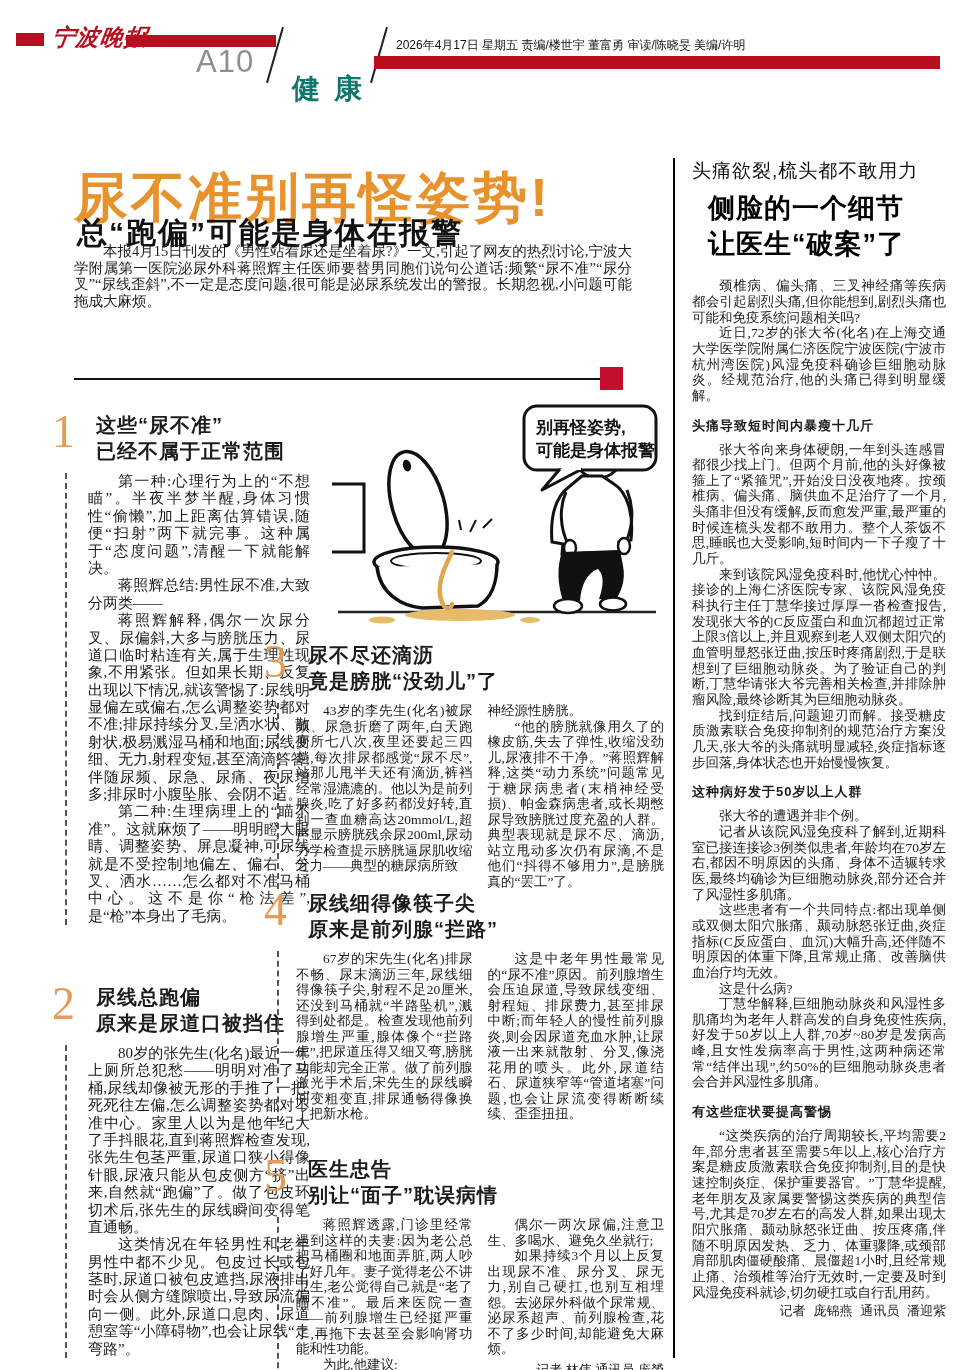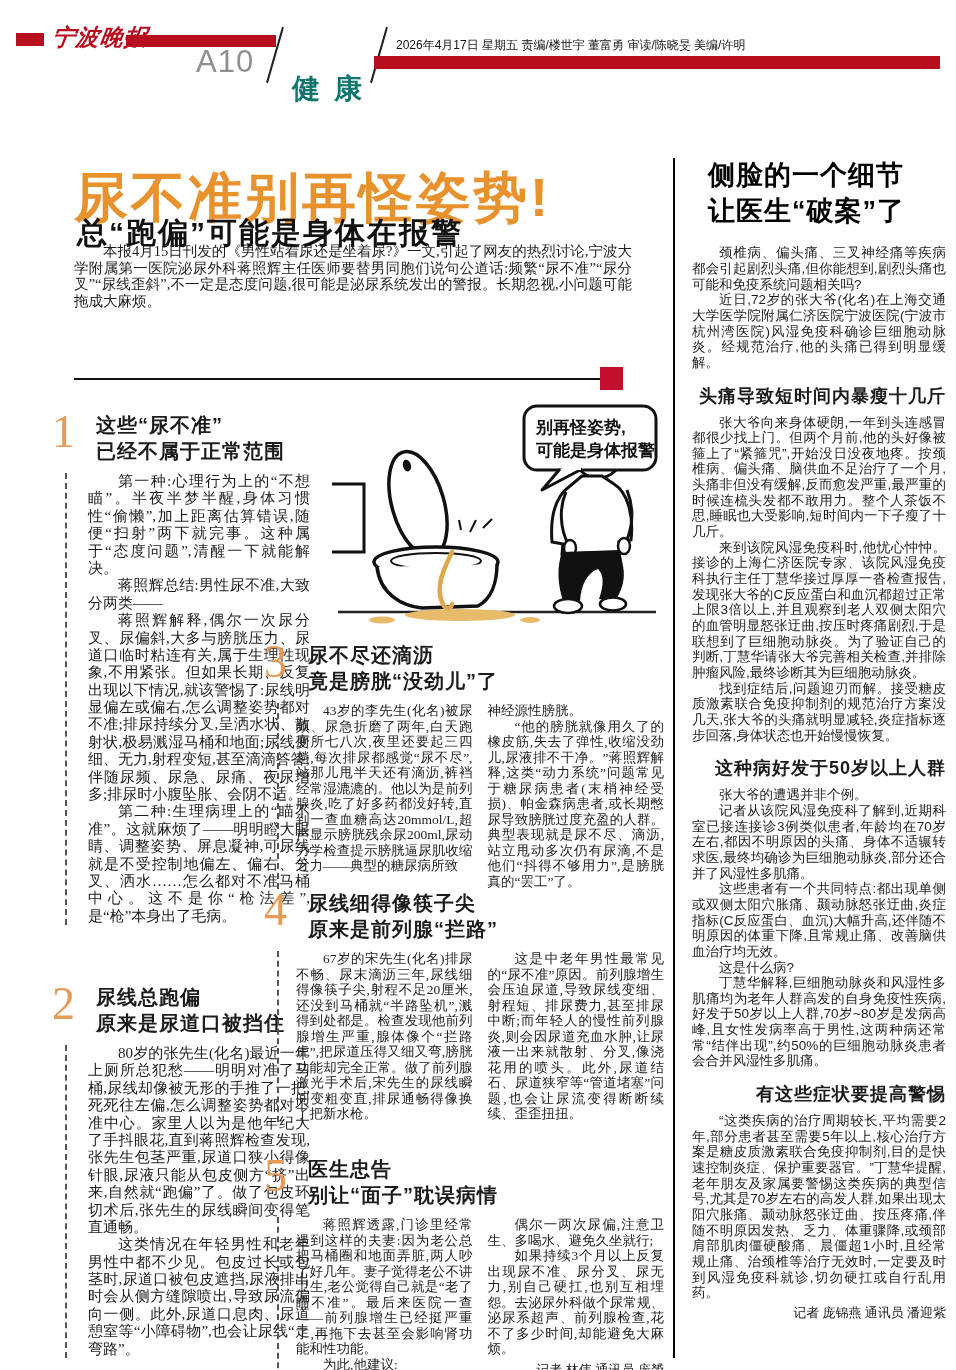--- a/index.html
+++ b/index.html
@@ -54,25 +54,25 @@
   .m-byline{text-align:right;text-indent:0 !important;margin-top:6px !important;
             font-family:"Liberation Sans",sans-serif;font-size:13px;}
   
   .cartoon{position:absolute;left:330px;top:392px;width:332px;height:238px;}
   
   .divider{position:absolute;left:673px;top:158px;width:2px;height:1200px;background:#000;}
   .side{position:absolute;left:692px;top:158px;width:254px;}
   .kicker{font-size:19px;margin:0 0 7px;color:#111;letter-spacing:1px;}
   .side-title{font-size:27px;font-weight:bold;line-height:1.32;margin:0 16px 16px;
               letter-spacing:1px;color:#000;}
-  .side p{margin:0;font-family:Liberation Sans, sans-serif;font-size:13.5px;line-height:1.16;
+  .side p{margin:0;font-family:Liberation Serif, serif;font-size:13.5px;line-height:1.16;
           text-align:justify;text-indent:2em;}
-  .side h3{font-size:18px;font-weight:600;margin:13px 0 7px;letter-spacing:1px;text-align:right;}
+  .side h3{font-size:13px;font-weight:600;margin:13px 0 7px;letter-spacing:1px;}
   .side .side-byline{text-align:right;text-indent:0;margin-top:4px;
-                     font-family:Liberation Serif, serif;font-size:13px;}
+                     font-family:Liberation Mono, monospace;font-size:13px;}
 </style>
 </head>
 <body>
 
 <div class="page">
 
   <header>
     <div class="mh-block"></div>
     <div class="mh-logo">宁波晚报</div>
     <div class="mh-bar1"></div>
@@ -234,20 +234,21 @@
           <p>如果持续3个月以上反复出现尿不准、尿分叉、尿无力,别自己硬扛,也别互相埋怨。去泌尿外科做个尿常规、泌尿系超声、前列腺检查,花不了多少时间,却能避免大麻烦。</p>
           <p class="m-byline">记者 林伟 通讯员 庞赟</p>
         </div>
       </div>
     </section>
   </article>
 
   <div class="divider"></div>
 
   <aside class="side">
+    <div class="kicker">头痛欲裂,梳头都不敢用力</div>
     <h2 class="side-title">
       <span>侧脸的一个细节</span><br>
       <span>让医生“破案”了</span>
     </h2>
     <p>颈椎病、偏头痛、三叉神经痛等疾病都会引起剧烈头痛,但你能想到,剧烈头痛也可能和免疫系统问题相关吗?</p>
     <p>近日,72岁的张大爷(化名)在上海交通大学医学院附属仁济医院宁波医院(宁波市杭州湾医院)风湿免疫科确诊巨细胞动脉炎。经规范治疗,他的头痛已得到明显缓解。</p>
     <h3>头痛导致短时间内暴瘦十几斤</h3>
     <p>张大爷向来身体硬朗,一年到头连感冒都很少找上门。但两个月前,他的头好像被箍上了“紧箍咒”,开始没日没夜地疼。按颈椎病、偏头痛、脑供血不足治疗了一个月,头痛非但没有缓解,反而愈发严重,最严重的时候连梳头发都不敢用力。整个人茶饭不思,睡眠也大受影响,短时间内一下子瘦了十几斤。</p>
     <p>来到该院风湿免疫科时,他忧心忡忡。接诊的上海仁济医院专家、该院风湿免疫科执行主任丁慧华接过厚厚一沓检查报告,发现张大爷的C反应蛋白和血沉都超过正常上限3倍以上,并且观察到老人双侧太阳穴的血管明显怒张迂曲,按压时疼痛剧烈,于是联想到了巨细胞动脉炎。为了验证自己的判断,丁慧华请张大爷完善相关检查,并排除肿瘤风险,最终诊断其为巨细胞动脉炎。</p>
     <p>找到症结后,问题迎刃而解。接受糖皮质激素联合免疫抑制剂的规范治疗方案没几天,张大爷的头痛就明显减轻,炎症指标逐步回落,身体状态也开始慢慢恢复。</p>

